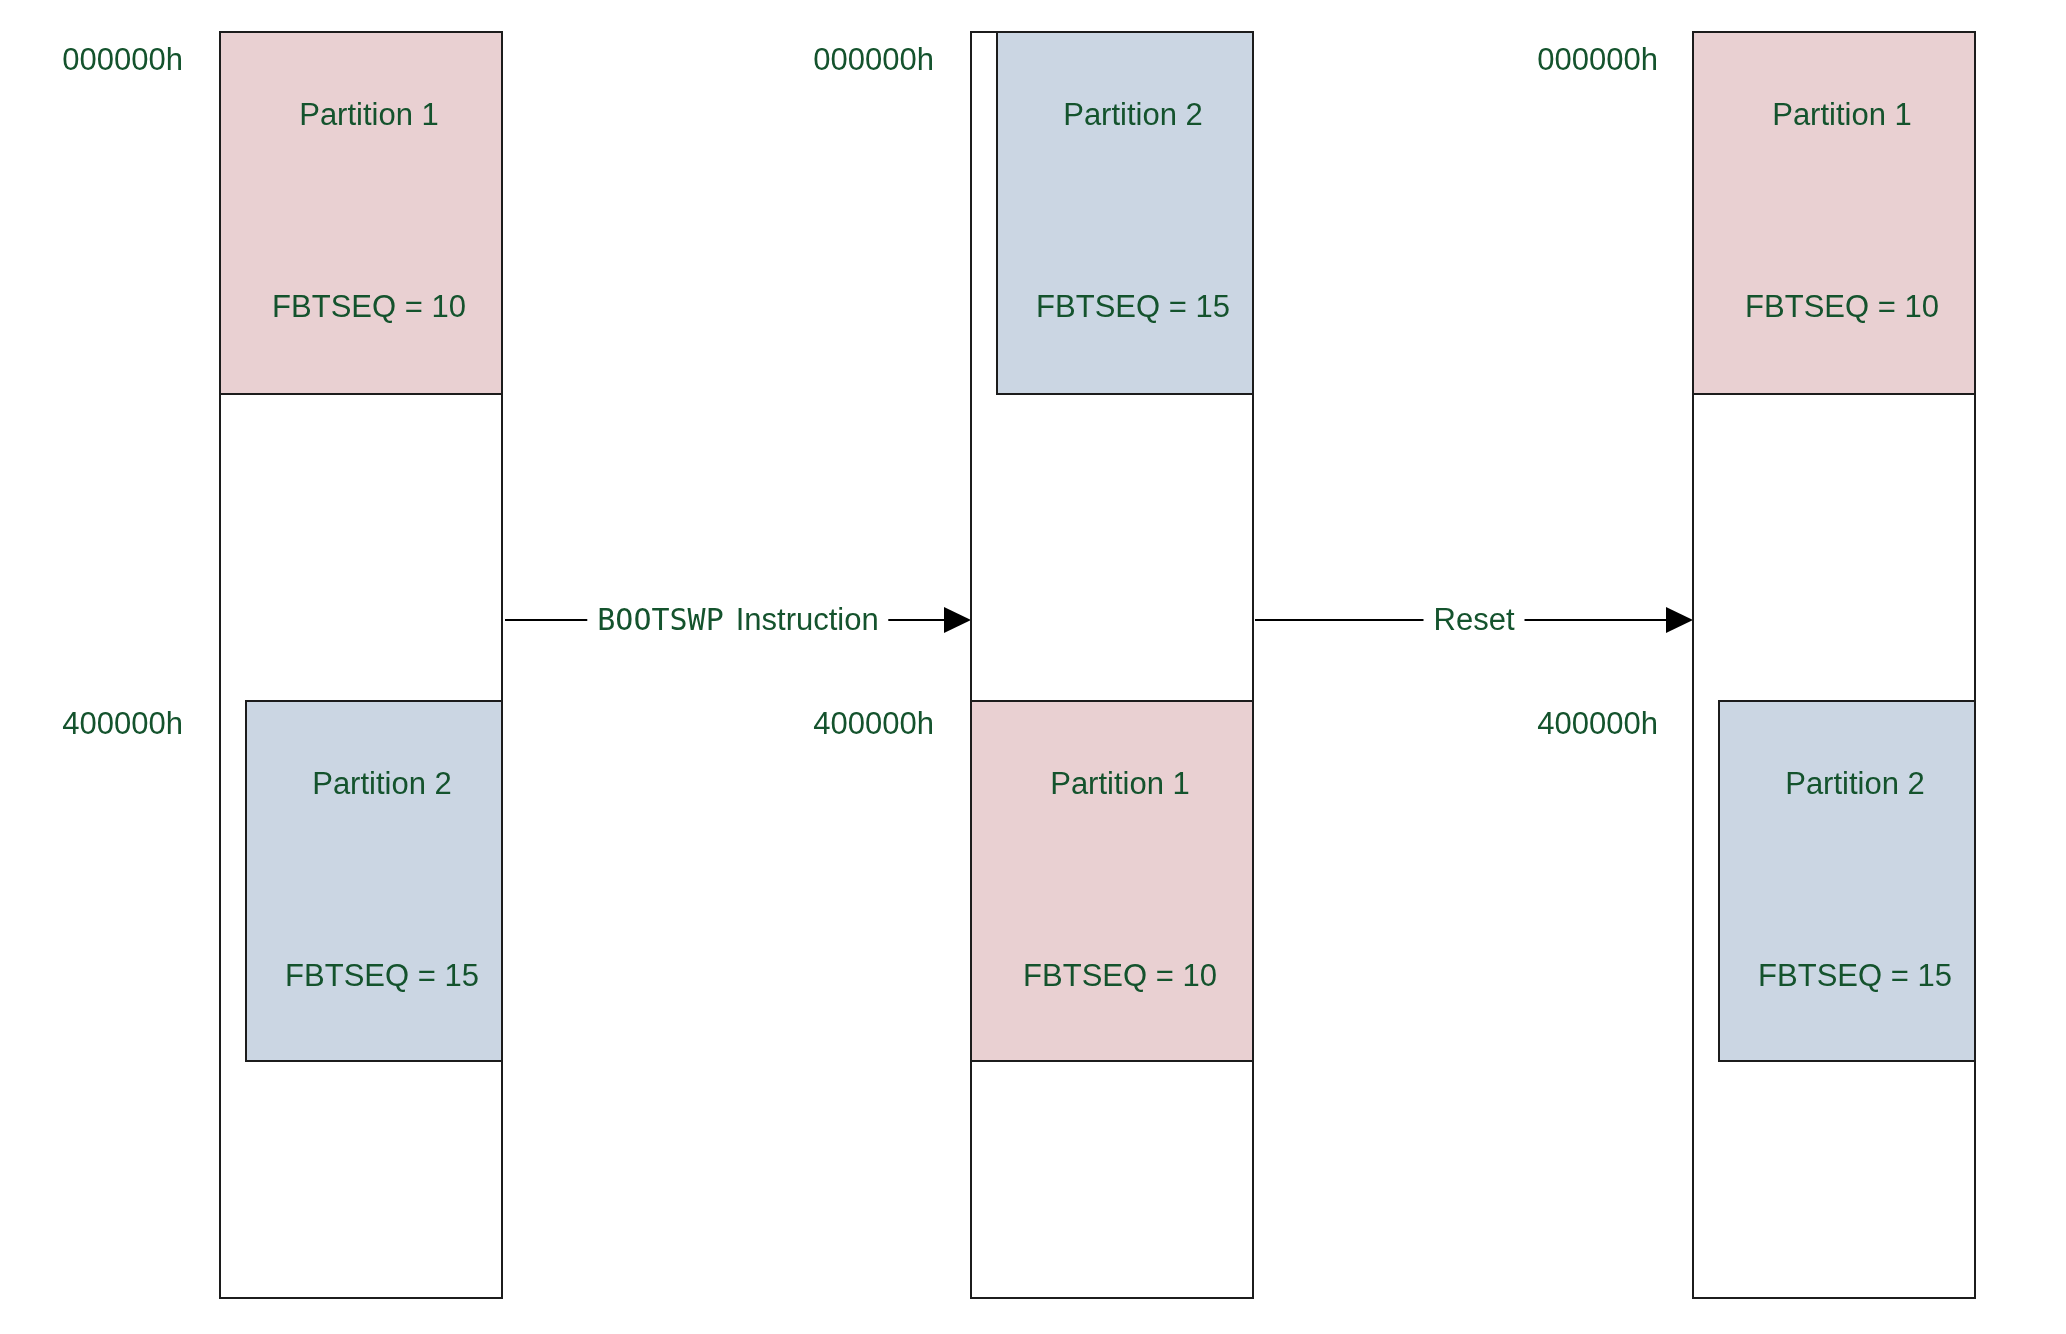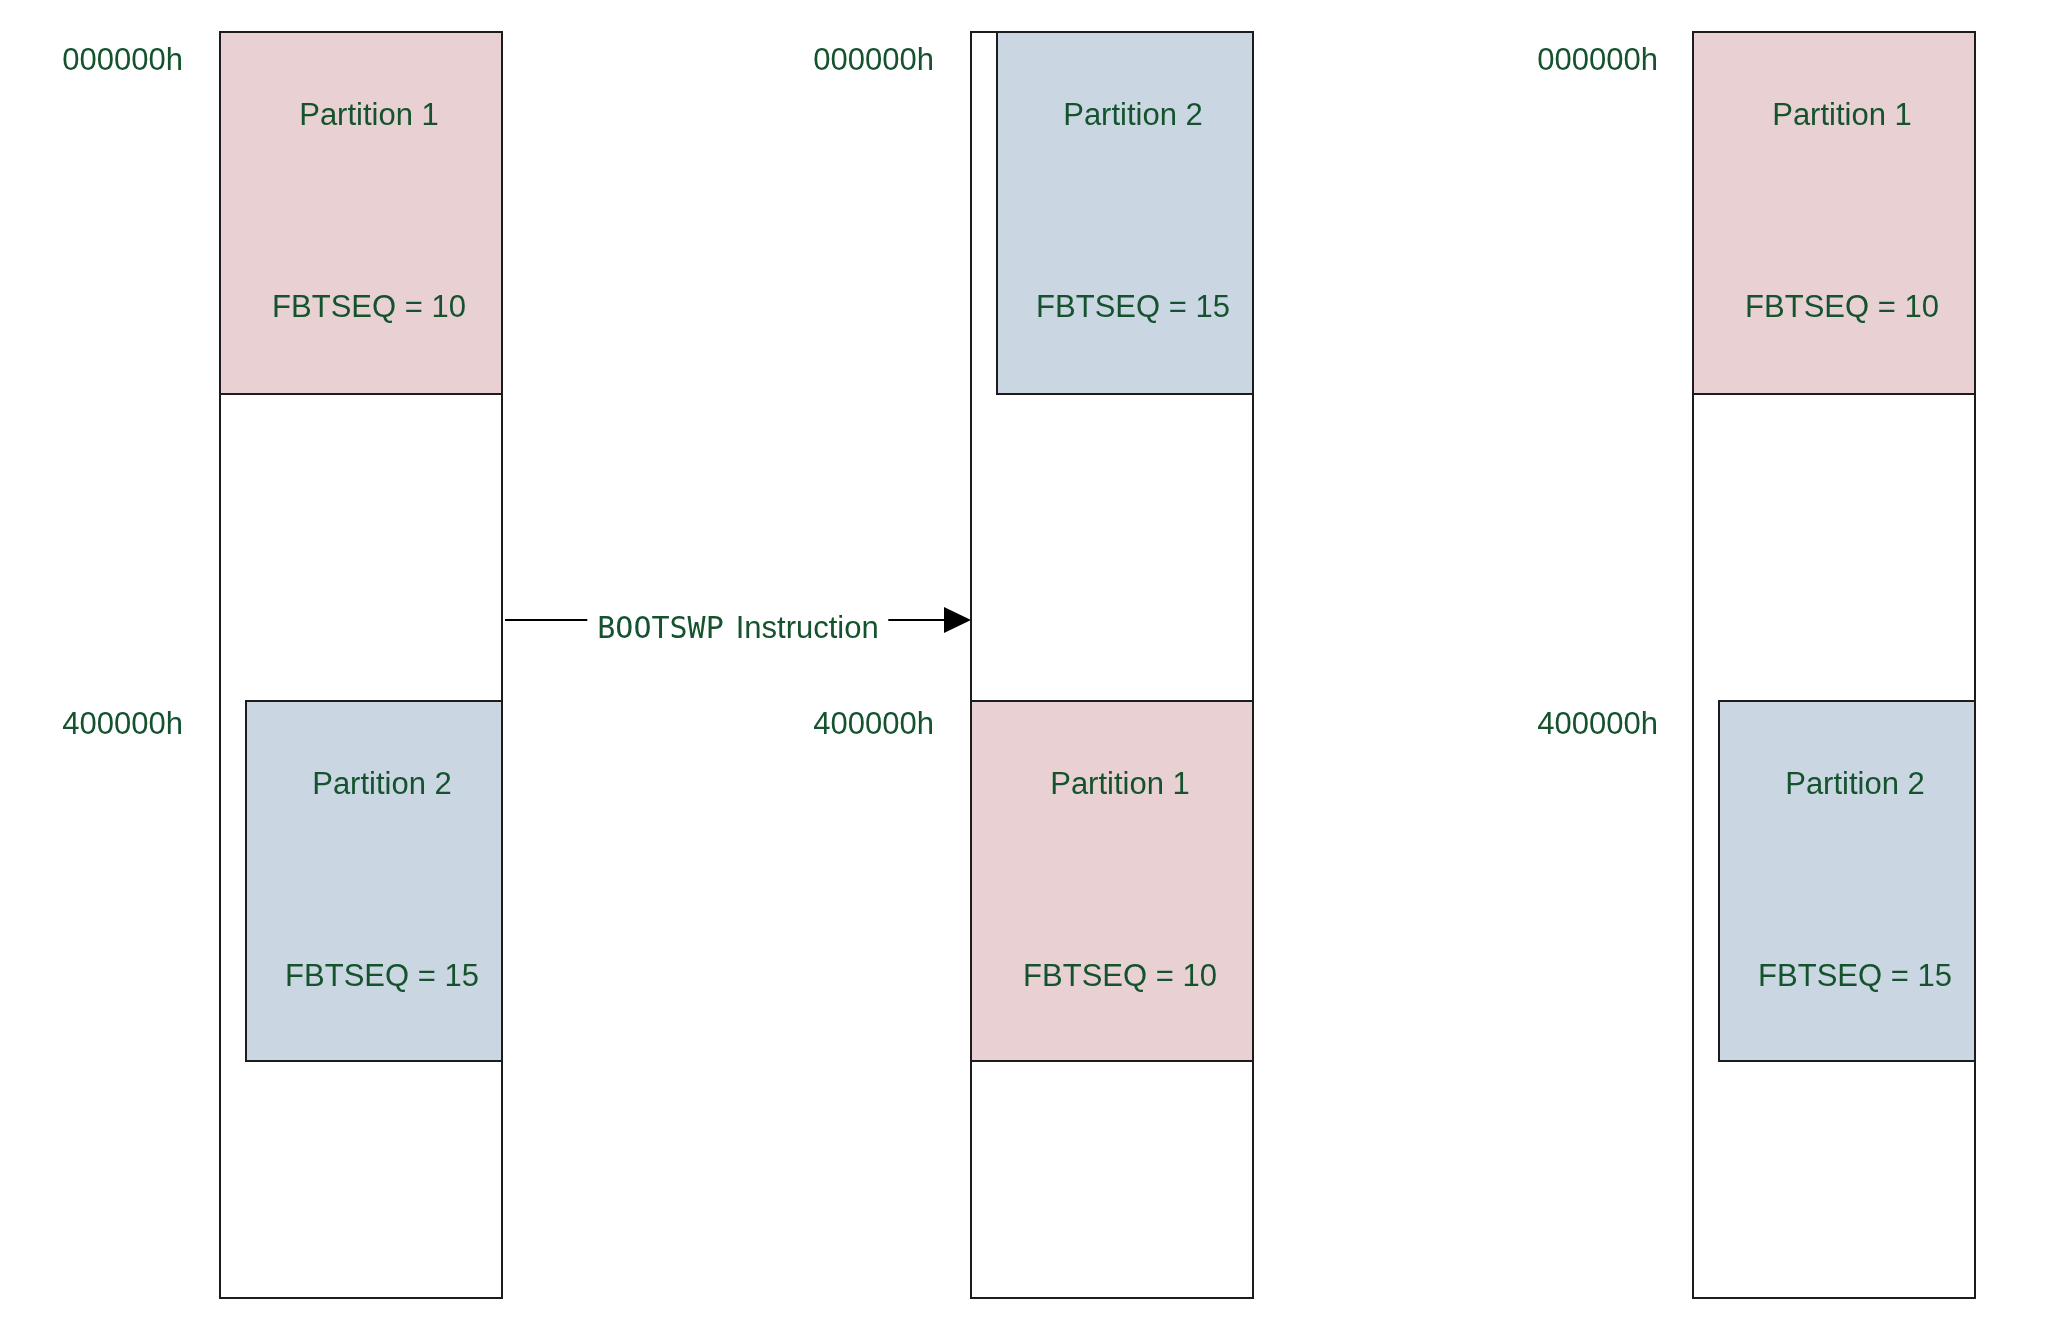--- a/index.html
+++ b/index.html
@@ -95,21 +95,20 @@
     top: 26px;
     transform: translate(-50%, -50%);
     background: #ffffff;
     padding: 0 10px;
     white-space: nowrap;
     font-size: 31px;
     line-height: 42px;
     display: inline-flex;
     align-items: center;
     gap: 12px;
-    margin-top: 8px;
   }
   .mono {
     font-family: "DejaVu Sans Mono", "Liberation Mono", monospace;
     font-size: 30px;
   }
 </style>
 </head>
 <body>
 
 <div class="canvas">
@@ -145,20 +144,27 @@
     <div class="pblock top fill-p2" style="background-color: rgb(203, 214, 227);">
       <div class="pname">Partition 2</div>
       <div class="pseq">FBTSEQ = 15</div>
     </div>
     <div class="pblock bottom fill-p1" style="background-color: rgb(233, 208, 210);">
       <div class="pname">Partition 1</div>
       <div class="pseq">FBTSEQ = 10</div>
     </div>
   </div>
 
+  <div class="arrow a2">
+    <div class="arrow-line"></div>
+    <div class="arrowhead"></div>
+    <div class="arrow-label">
+      <span>Reset</span>
+    </div>
+  </div>
 
   <div class="memcol c3">
     <div class="pblock top fill-p1" style="background-color: rgb(233, 208, 210);">
       <div class="pname">Partition 1</div>
       <div class="pseq">FBTSEQ = 10</div>
     </div>
     <div class="pblock bottom fill-p2" style="background-color: rgb(203, 214, 227);">
       <div class="pname">Partition 2</div>
       <div class="pseq">FBTSEQ = 15</div>
     </div>

